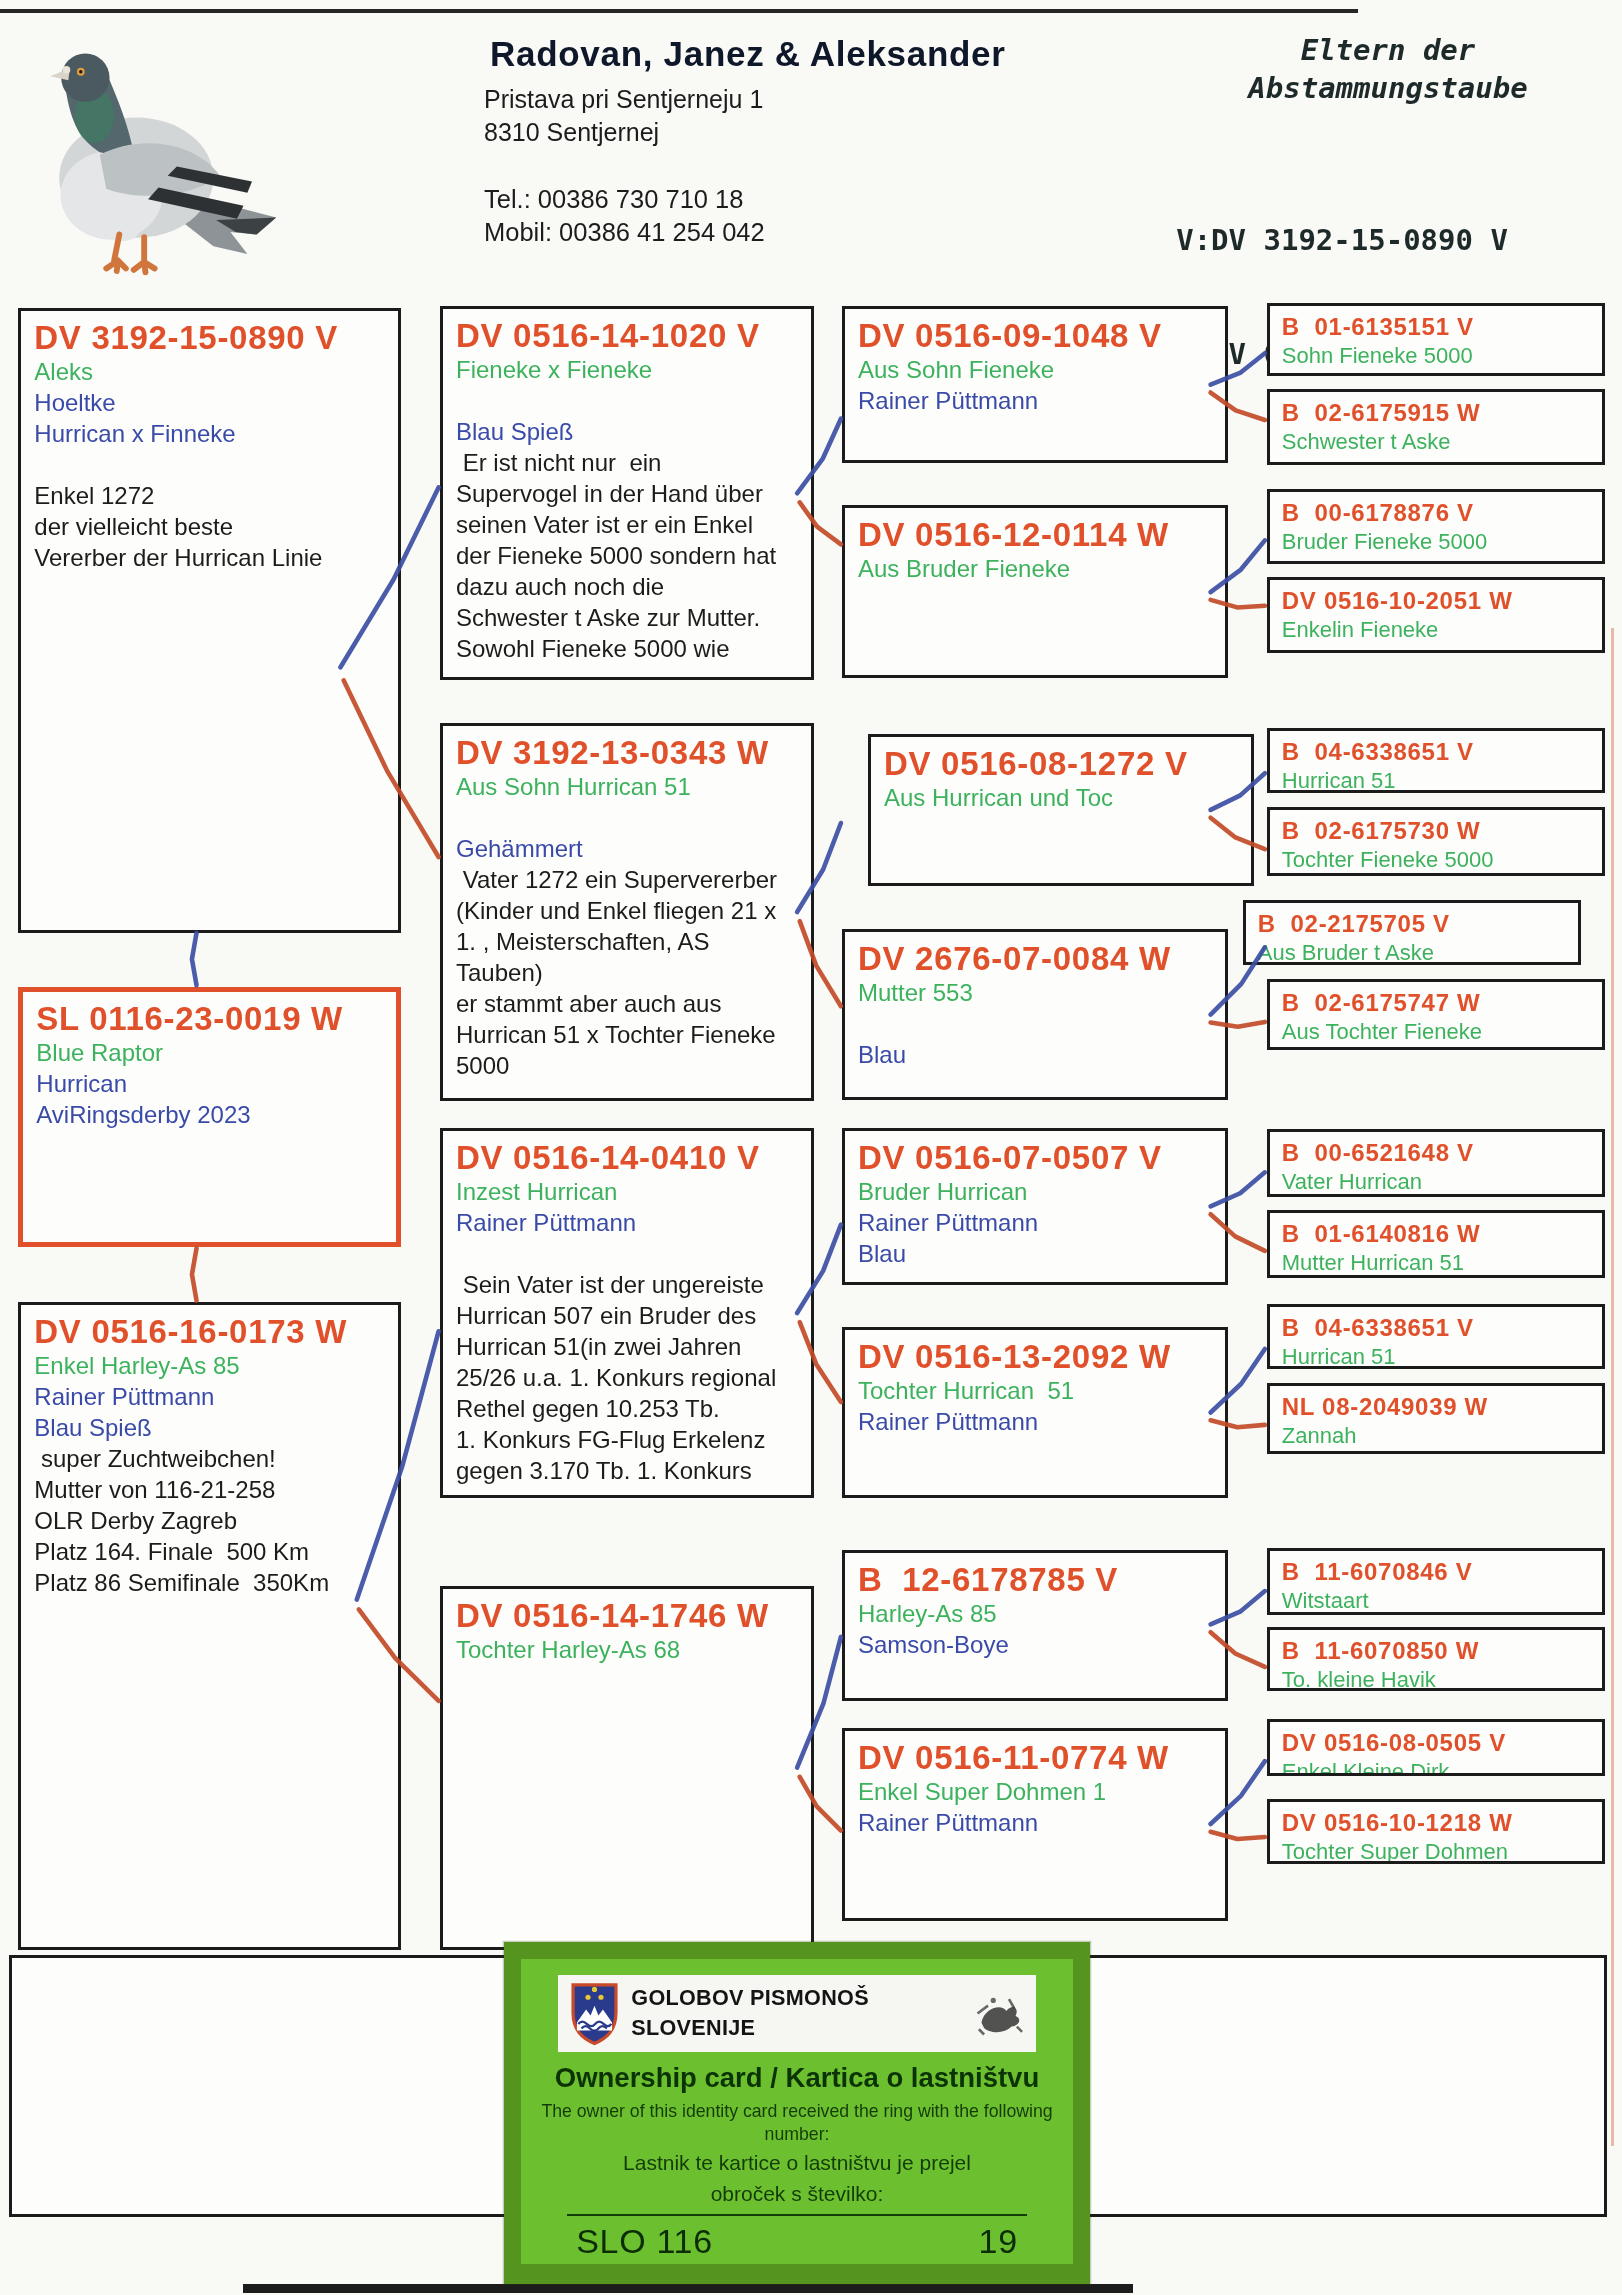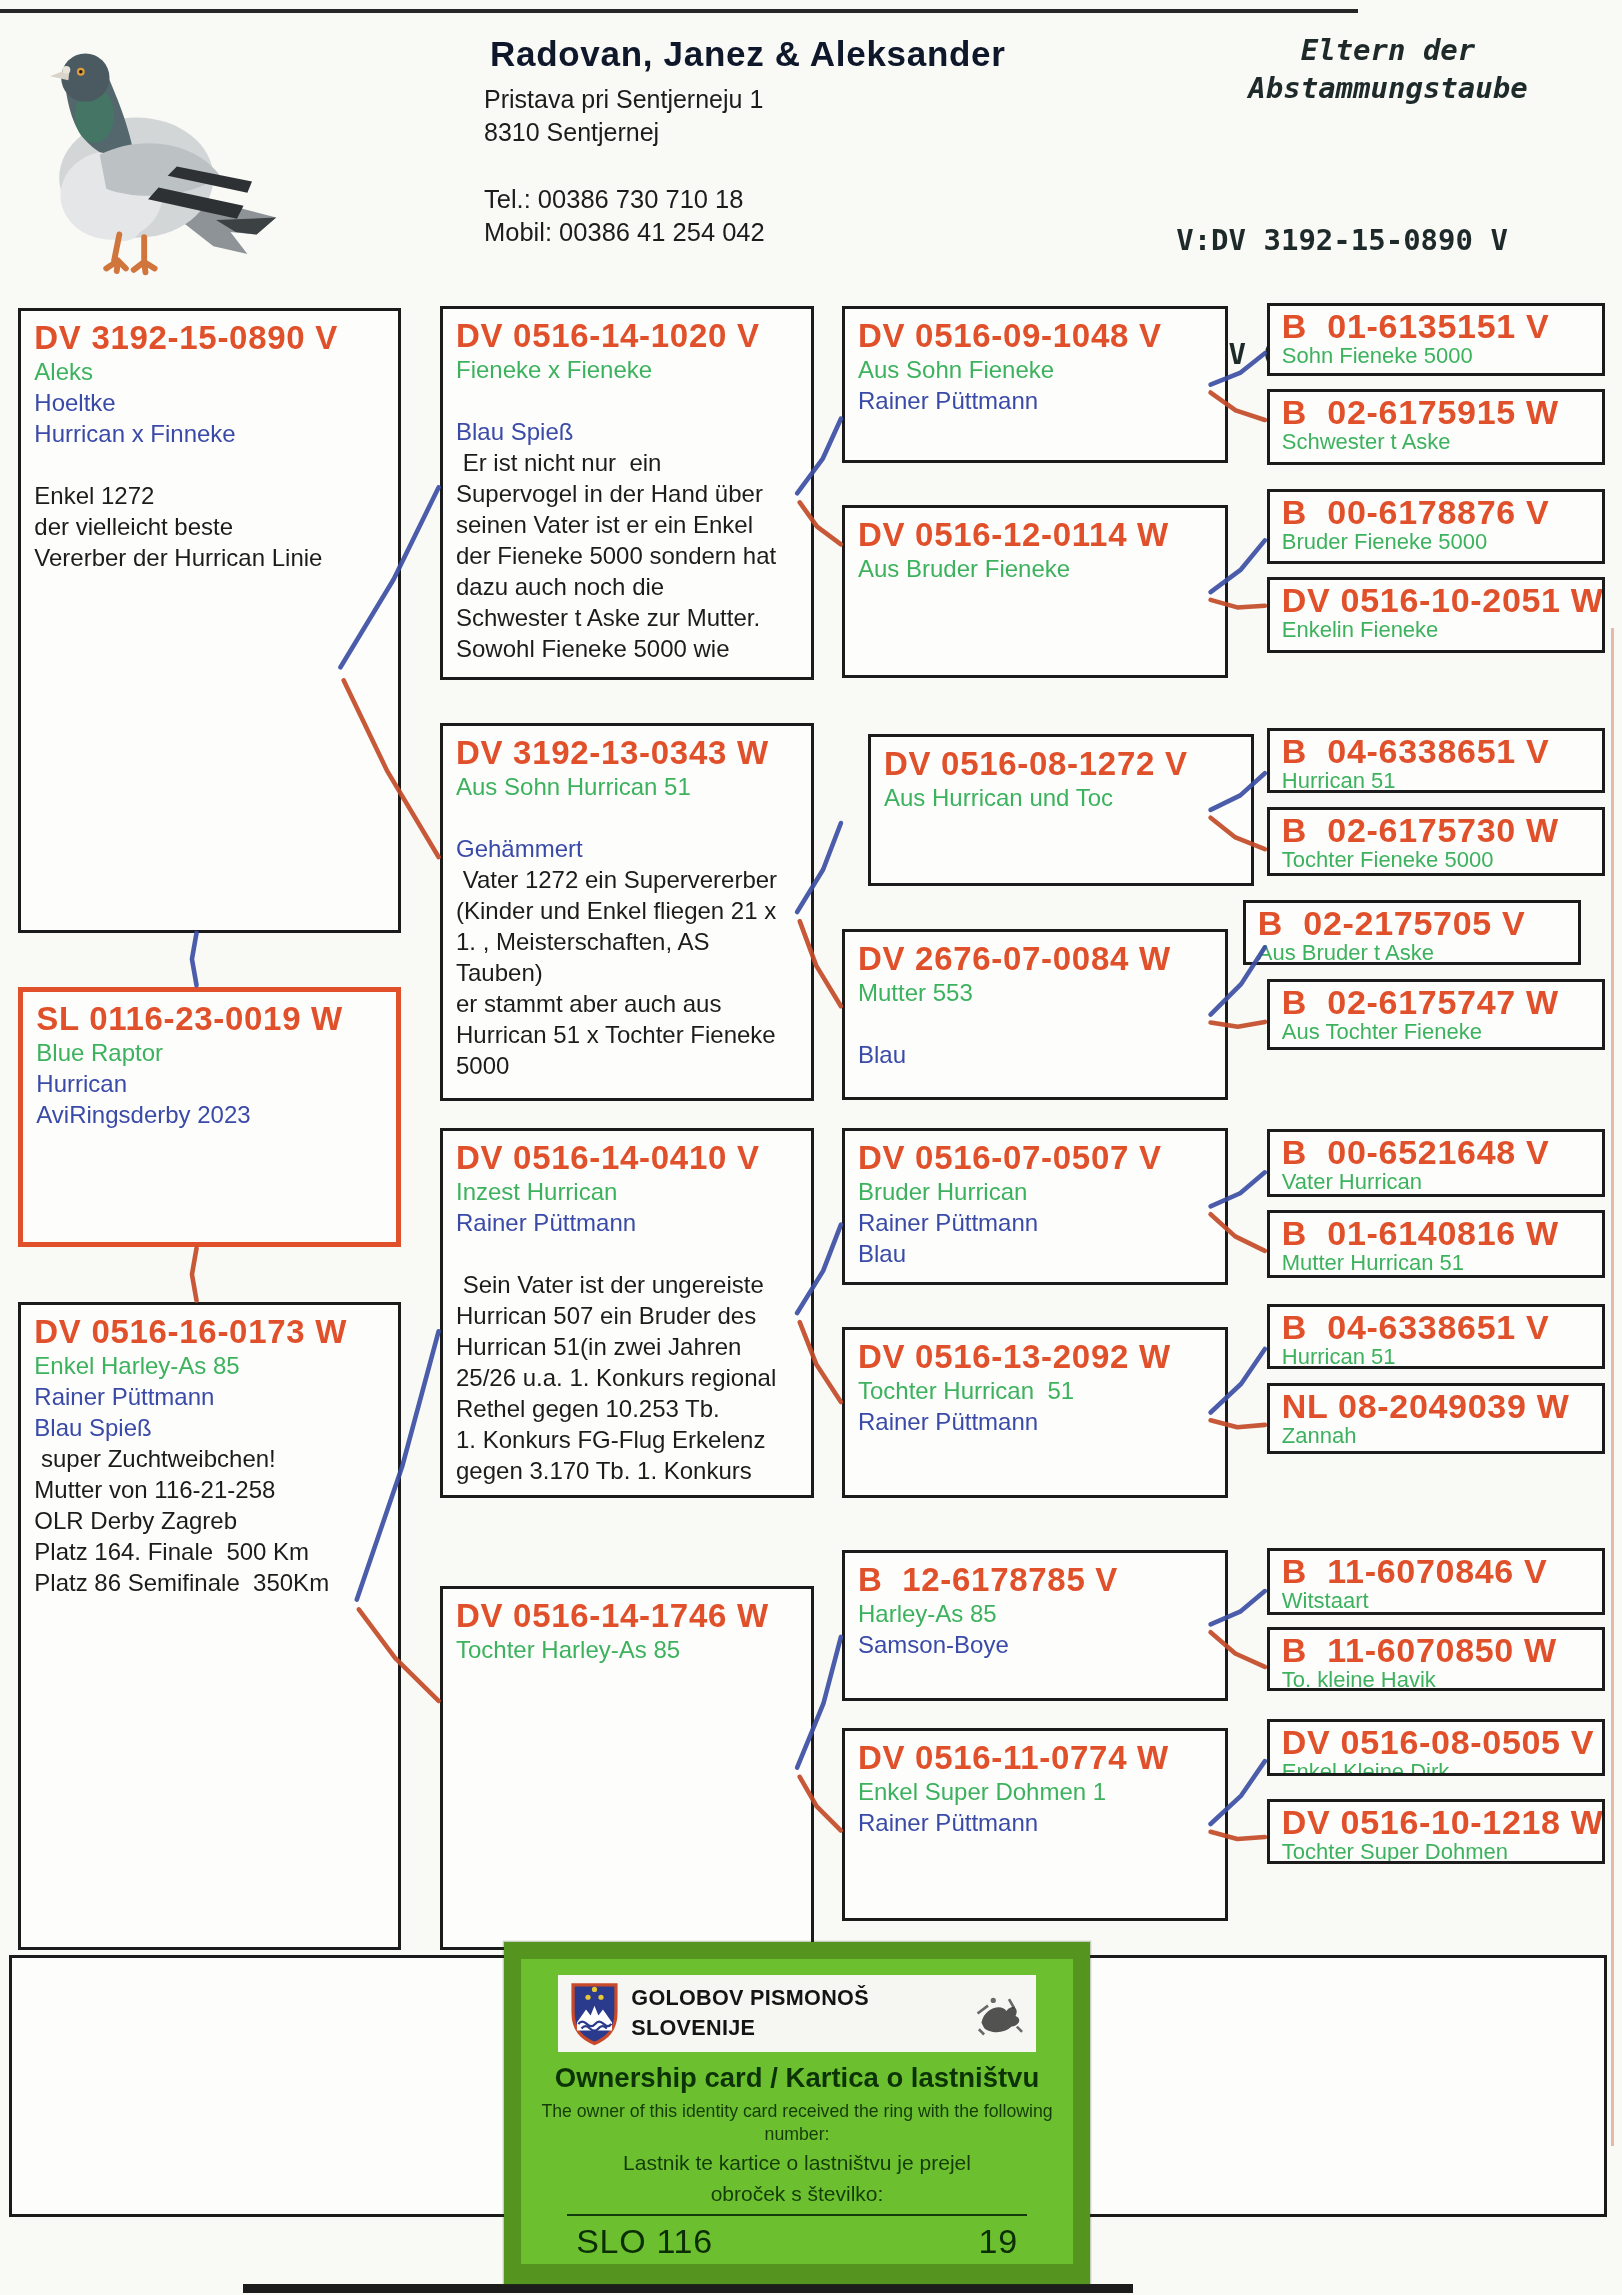--- a/index.html
+++ b/index.html
@@ -25,21 +25,21 @@
   .parents-block { position:absolute; left:1171px; top:31px; width:434px;
     font-family:"DejaVu Sans Mono", monospace; color:#1e2a2a; }
   .parents-title { font-size:29px; font-weight:bold; font-style:italic; text-align:center; line-height:38px; }
   .parents-rings { margin-top:38px; padding-left:5.2px; font-size:29px; font-weight:bold; line-height:38px; white-space:pre; }
 
   
   .pbox { position:absolute; box-sizing:border-box; background:#fdfdfb;
     border:3.9px solid #1b1b1b; padding:7.9px 13px; overflow:hidden; z-index:2; }
   .pbox.subject { border:5.9px solid #e0502a; }
   .ring { color:#e0502a; font-weight:bold; font-size:33px; line-height:37px; letter-spacing:0.7px; white-space:pre; }
-  .gen4 .ring { font-size:34px; line-height:31px; }
+  .gen4 .ring { font-size:24px; line-height:31px; }
   .ln { font-size:24px; line-height:31px; color:#1c1c1c; white-space:pre; }
   .ln.green { color:#3db25e; }
   .ln.blue  { color:#3a4aa8; }
   .ln.gap   { height:31px; }
   .gen4 .ln { font-size:22px; line-height:27.5px; }
   .gen4.pbox { padding:5.2px 11.8px; }
 
   
   #connectors { position:absolute; left:0; top:0; z-index:3; pointer-events:none; }
   .conn-blue { fill:none; stroke:#3b4ea3; stroke-width:7; stroke-linecap:round; stroke-linejoin:round; opacity:.92; }
@@ -174,21 +174,21 @@
       <div class="ln black"> Sein Vater ist der ungereiste</div>
       <div class="ln black">Hurrican 507 ein Bruder des</div>
       <div class="ln black">Hurrican 51(in zwei Jahren</div>
       <div class="ln black">25/26 u.a. 1. Konkurs regional</div>
       <div class="ln black">Rethel gegen 10.253 Tb.</div>
       <div class="ln black">1. Konkurs FG-Flug Erkelenz</div>
       <div class="ln black">gegen 3.170 Tb. 1. Konkurs</div>
     </div>
     <div class="pbox gen2" style="left: 440px; top: 1586px; width: 374px; height: 364px;">
       <div class="ring">DV 0516-14-1746 W</div>
-      <div class="ln green">Tochter Harley-As 85</div>
+      <div class="ln green">Tochter Harley-As 68</div>
     </div>
     <div class="pbox gen3" style="left: 842px; top: 306px; width: 386px; height: 157px;">
       <div class="ring">DV 0516-09-1048 V</div>
       <div class="ln green">Aus Sohn Fieneke</div>
       <div class="ln blue">Rainer Püttmann</div>
     </div>
     <div class="pbox gen3" style="left: 842px; top: 505px; width: 386px; height: 173px;">
       <div class="ring">DV 0516-12-0114 W</div>
       <div class="ln green">Aus Bruder Fieneke</div>
     </div>

